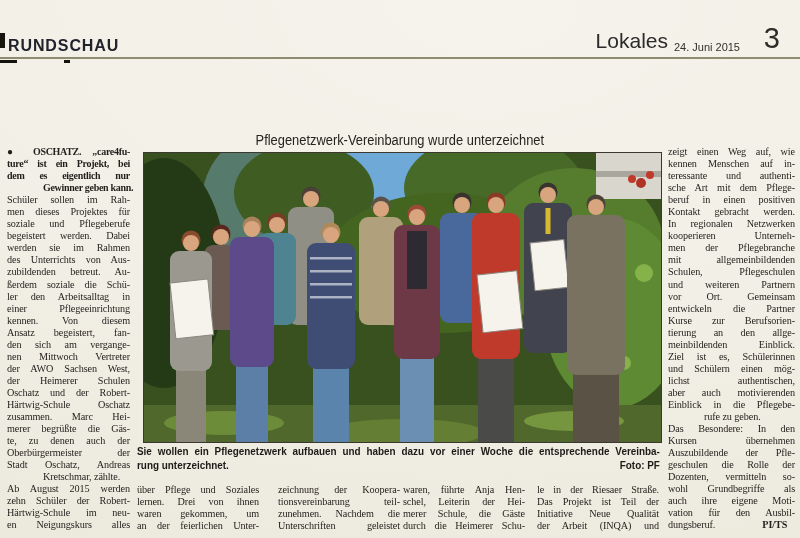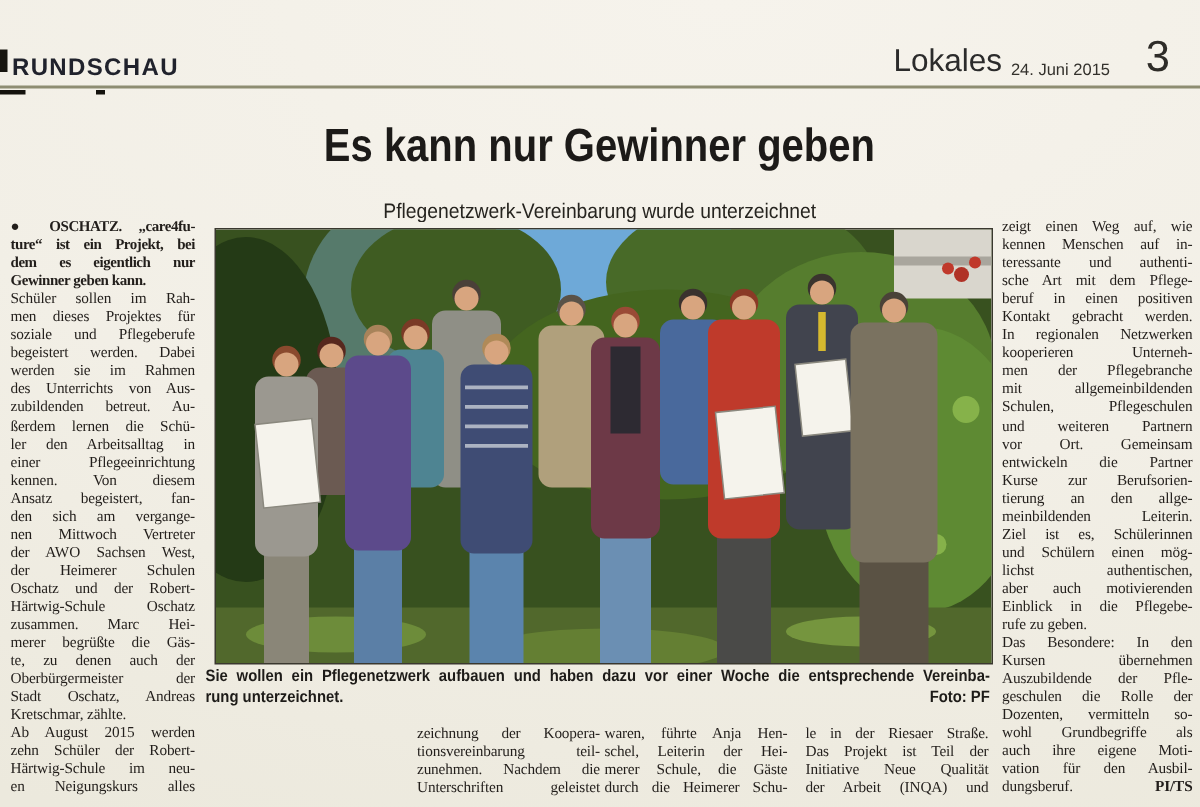--- a/index.html
+++ b/index.html
@@ -29,23 +29,23 @@
   
   .col{position:absolute;}
   #col-left{left:7px;top:146px;width:123px;}
   #col-right{left:668px;top:146px;width:127px;}
   #bc1{left:137px;top:484px;width:122px;}
   #bc2{left:278px;top:484px;width:122px;}
   #bc3{left:403px;top:484px;width:122px;}
   #bc4{left:537px;top:484px;width:122px;}
   .tl{height:12.06px;line-height:12.06px;font-size:10.2px;letter-spacing:-.1px;
     text-align:justify;text-align-last:justify;white-space:nowrap;overflow:visible;}
-  .tl.rag{text-align-last:left;}
+  .tl.rag{text-align-last:left;margin-left:36px;}
   .tl.ld{font-weight:700;font-size:10px;letter-spacing:-.3px;}
-  .tl.closing{display:flex;justify-content:space-between;text-align-last:auto;gap:47px;}
+  .tl.closing{display:flex;text-align-last:auto;gap:47px;}
   .tl.closing .by{font-weight:700;}
   
   .photo{position:absolute;left:143px;top:152px;width:517px;height:289px;border:1px solid #3a382f;}
   .photo svg{display:block;}
   
   .caption{position:absolute;left:137px;top:445px;width:581px;transform:scaleX(.9);transform-origin:0 0;
     font-family:"Liberation Sans",sans-serif;font-weight:700;font-size:11px;line-height:13.8px;color:#1d1b18;}
   .cap1{text-align:justify;text-align-last:justify;white-space:nowrap;}
   .cap2{display:flex;justify-content:space-between;}
 </style>
@@ -57,36 +57,35 @@
   <div class="art1"></div>
   <div class="art2"></div>
   <div class="art3"></div>
 
   <div class="brand">RUNDSCHAU</div>
   <div class="section">Lokales</div>
   <div class="date">24. Juni 2015</div>
   <div class="pageno">3</div>
   <div class="rule"></div>
 
-  <div class="hl"><span>Es kann nur Gewinner geben</span></div>
   <div class="sub"><span>Pflegenetzwerk-Vereinbarung wurde unterzeichnet</span></div>
 
   <div class="col" id="col-left">
       <div class="tl ld">● OSCHATZ. „care4fu-</div>
       <div class="tl ld">ture“ ist ein Projekt, bei</div>
       <div class="tl ld">dem es eigentlich nur</div>
       <div class="tl rag ld">Gewinner geben kann.</div>
       <div class="tl">Schüler sollen im Rah-</div>
       <div class="tl">men dieses Projektes für</div>
       <div class="tl">soziale und Pflegeberufe</div>
       <div class="tl">begeistert werden. Dabei</div>
       <div class="tl">werden sie im Rahmen</div>
       <div class="tl">des Unterrichts von Aus-</div>
       <div class="tl">zubildenden betreut. Au-</div>
-      <div class="tl">ßerdem lernen die Schü-</div>
+      <div class="tl">ßerdem soziale die Schü-</div>
       <div class="tl">ler den Arbeitsalltag in</div>
       <div class="tl">einer Pflegeeinrichtung</div>
       <div class="tl">kennen. Von diesem</div>
       <div class="tl">Ansatz begeistert, fan-</div>
       <div class="tl">den sich am vergange-</div>
       <div class="tl">nen Mittwoch Vertreter</div>
       <div class="tl">der AWO Sachsen West,</div>
       <div class="tl">der Heimerer Schulen</div>
       <div class="tl">Oschatz und der Robert-</div>
       <div class="tl">Härtwig-Schule Oschatz</div>
@@ -94,20 +93,26 @@
       <div class="tl">merer begrüßte die Gäs-</div>
       <div class="tl">te, zu denen auch der</div>
       <div class="tl">Oberbürgermeister der</div>
       <div class="tl">Stadt Oschatz, Andreas</div>
       <div class="tl rag">Kretschmar, zählte.</div>
       <div class="tl">Ab August 2015 werden</div>
       <div class="tl">zehn Schüler der Robert-</div>
       <div class="tl">Härtwig-Schule im neu-</div>
       <div class="tl">en Neigungskurs alles</div>
     </div>
+  <div class="col" id="bc1">
+      <div class="tl">über Pflege und Soziales</div>
+      <div class="tl">lernen. Drei von ihnen</div>
+      <div class="tl">waren gekommen, um</div>
+      <div class="tl">an der feierlichen Unter-</div>
+    </div>
   <div class="col" id="bc2">
       <div class="tl">zeichnung der Koopera-</div>
       <div class="tl">tionsvereinbarung teil-</div>
       <div class="tl">zunehmen. Nachdem die</div>
       <div class="tl">Unterschriften geleistet</div>
     </div>
   <div class="col" id="bc4">
       <div class="tl">le in der Riesaer Straße.</div>
       <div class="tl">Das Projekt ist Teil der</div>
       <div class="tl">Initiative Neue Qualität</div>
@@ -129,21 +134,21 @@
       <div class="tl">In regionalen Netzwerken</div>
       <div class="tl">kooperieren Unterneh-</div>
       <div class="tl">men der Pflegebranche</div>
       <div class="tl">mit allgemeinbildenden</div>
       <div class="tl">Schulen, Pflegeschulen</div>
       <div class="tl">und weiteren Partnern</div>
       <div class="tl">vor Ort. Gemeinsam</div>
       <div class="tl">entwickeln die Partner</div>
       <div class="tl">Kurse zur Berufsorien-</div>
       <div class="tl">tierung an den allge-</div>
-      <div class="tl">meinbildenden Leiterin.</div>
+      <div class="tl">meinbildenden Einblick.</div>
       <div class="tl">Ziel ist es, Schülerinnen</div>
       <div class="tl">und Schülern einen mög-</div>
       <div class="tl">lichst authentischen,</div>
       <div class="tl">aber auch motivierenden</div>
       <div class="tl">Einblick in die Pflegebe-</div>
       <div class="tl rag">rufe zu geben.</div>
       <div class="tl">Das Besondere: In den</div>
       <div class="tl">Kursen übernehmen</div>
       <div class="tl">Auszubildende der Pfle-</div>
       <div class="tl">geschulen die Rolle der</div>

